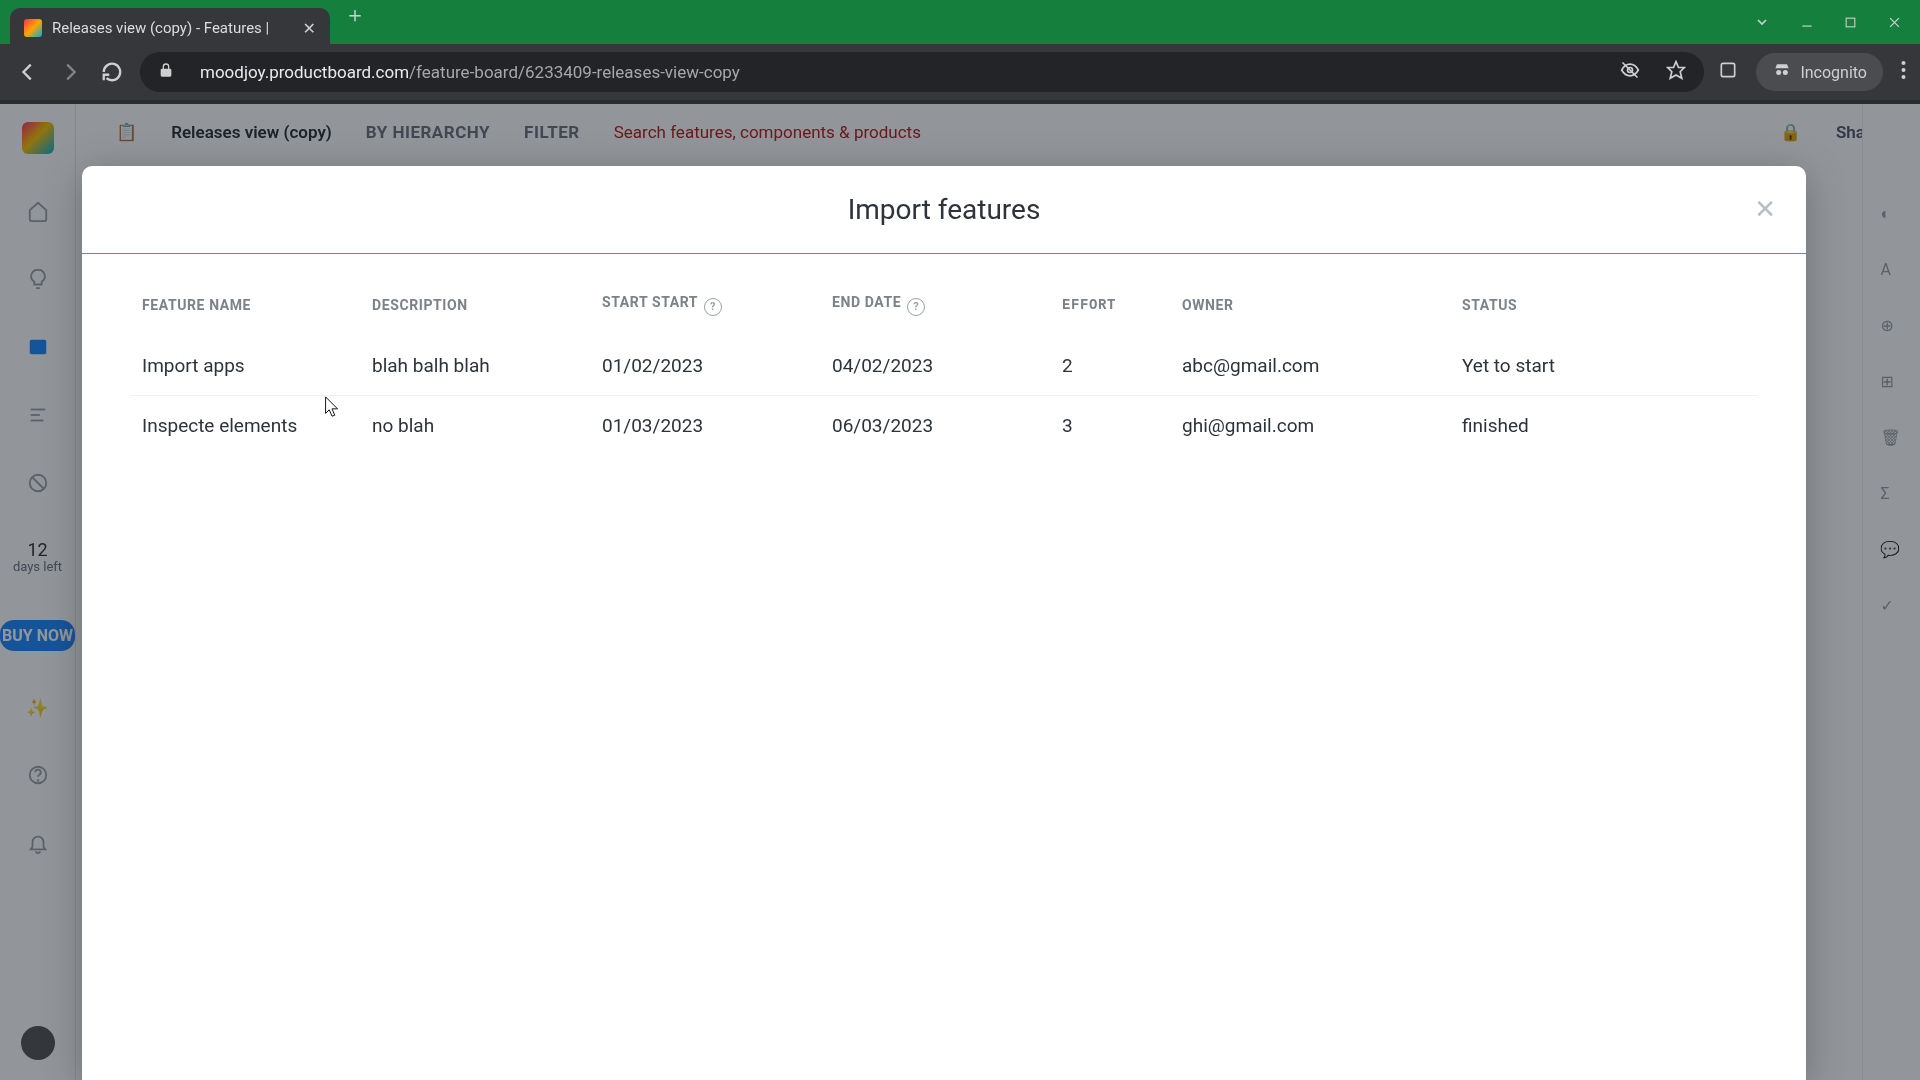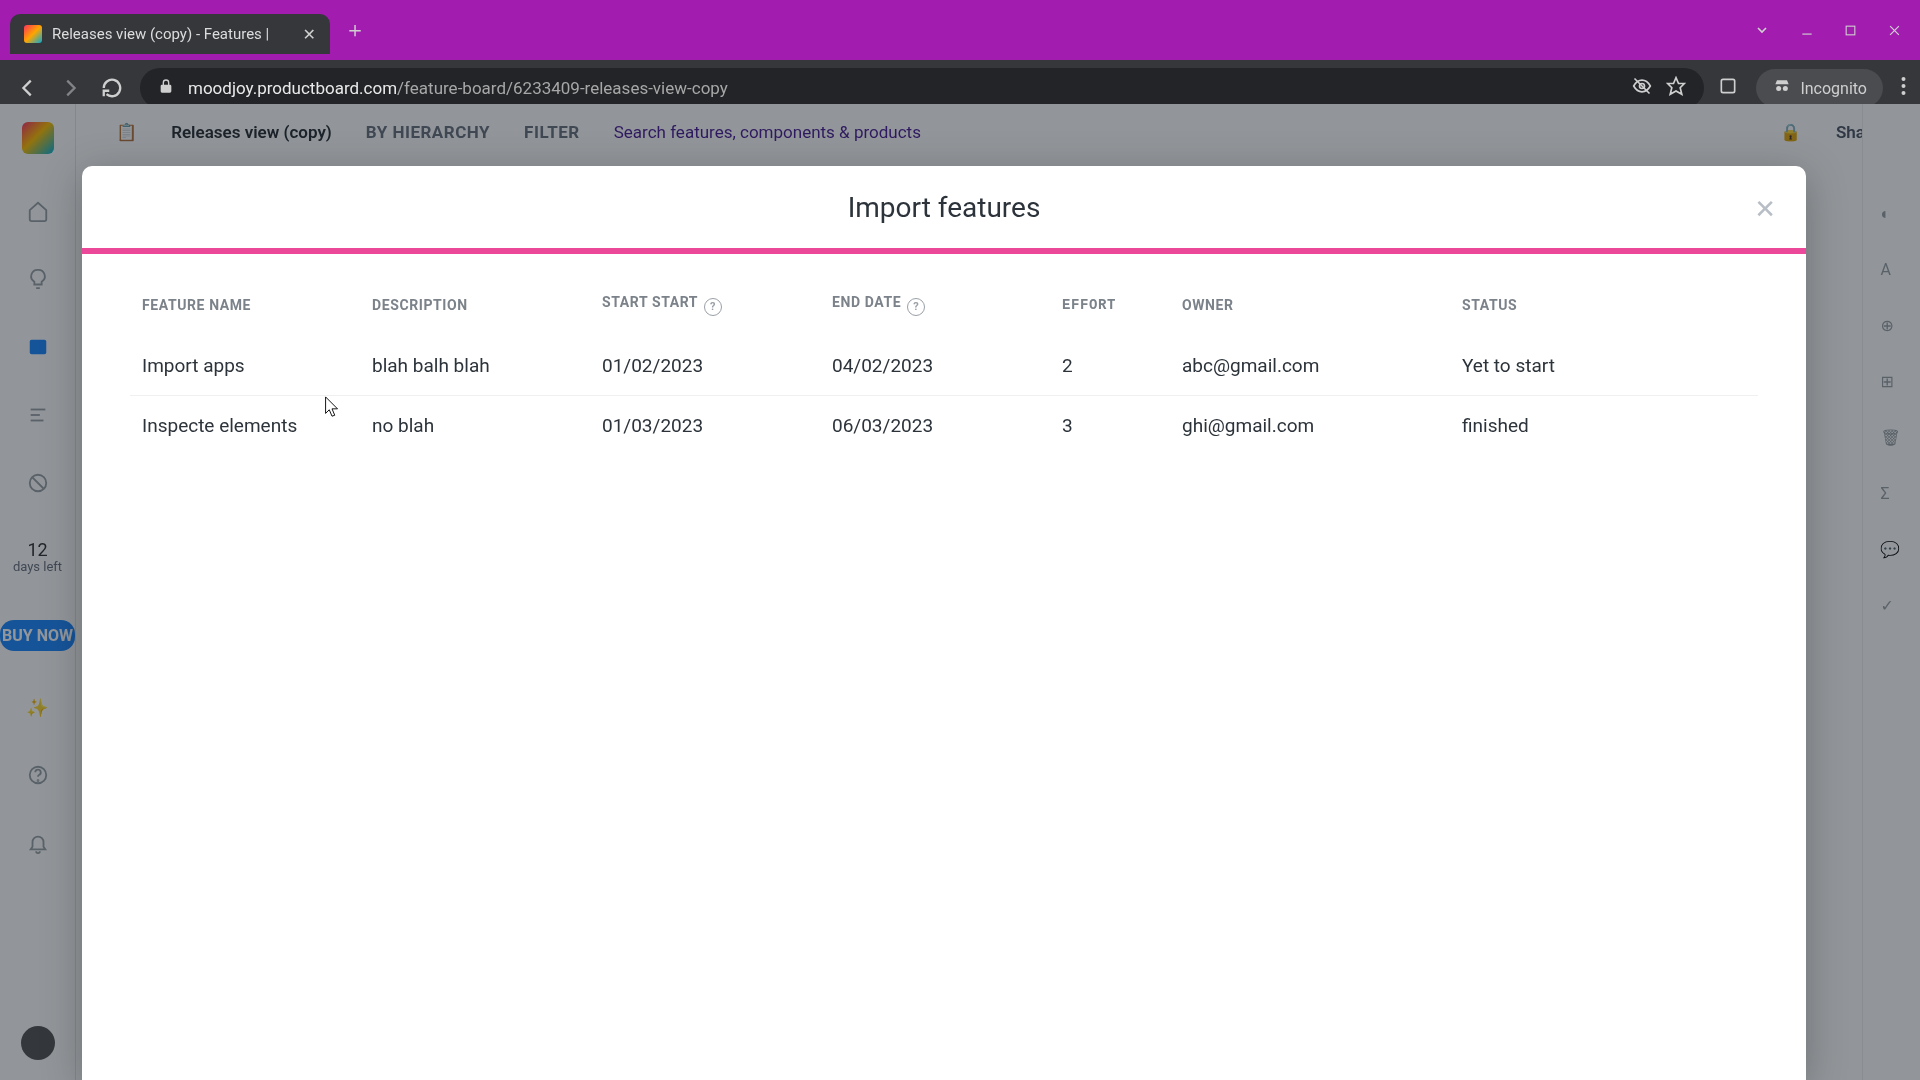--- a/index.html
+++ b/index.html
@@ -1,58 +1,58 @@
 <!DOCTYPE html>
 <html><head>
 <meta charset="utf-8">
 <style>
   * { margin: 0; padding: 0; box-sizing: border-box; font-family: -apple-system, BlinkMacSystemFont, "Segoe UI", Roboto, Arial, sans-serif; }
   body { width: 1920px; height: 1080px; background: #2b2b2b; overflow: hidden; position: relative; }
 
   
-  .browser-top { height: 60px; background: #a21caf; display: flex; align-items: center; padding: 0 10px; }
+  .browser-top { height: 44px; background: #15803d; display: flex; padding: 0 10px; }
   .tab { display: flex; align-items: center; height: 40px; background: #35373b; border-radius: 10px 10px 0 0; padding: 0 14px; margin-top: 8px; gap: 10px; color: #dcdcdc; font-size: 15px; width: 320px; }
   .tab .favicon { width: 18px; height: 18px; background: linear-gradient(135deg,#ff315a 0%,#ffa500 50%,#04a9d9 100%); border-radius: 3px; flex: 0 0 18px; }
   .tab .title { flex: 1; white-space: nowrap; overflow: hidden; text-overflow: ellipsis; }
   .tab .close { color: #cfcfcf; font-size: 16px; }
   .newtab { color: #cfcfcf; font-size: 22px; padding: 0 14px; }
   .win-ctrls { margin-left: auto; display: flex; align-items: center; gap: 30px; color: #cfcfcf; padding-right: 8px; }
   .win-ctrls span svg { display:block; }
 
   .addr-bar { height: 56px; background: #35373b; display: flex; align-items: center; padding: 0 14px; gap: 14px; color: #cfcfcf; }
   .nav-ico { width: 28px; display: flex; justify-content: center; }
-  .url-wrap { flex: 1; display: flex; align-items: center; background: #222427; border-radius: 30px; height: 40px; padding: 0 18px; gap: 14px; font-size: 17px; }
+  .url-wrap { flex: 1; display: flex; align-items: center; background: #222427; border-radius: 30px; height: 40px; padding: 0 18px; gap: 26px; font-size: 17px; }
   .url-wrap .host { color: #eaeaea; }
   .url-wrap .path { color: #a7a7a7; }
   .right-ico { display: flex; align-items: center; gap: 18px; }
   .incog-pill { display: flex; align-items: center; gap: 8px; height: 38px; padding: 0 16px; border-radius: 20px; background: #4a4c50; font-size: 16px; text-align: center; }
 
   
   .app-bg { position: absolute; top: 104px; left: 0; right: 0; bottom: 0; background: #fff; }
   .left-rail { position: absolute; top: 0; left: 0; width: 76px; bottom: 0; background: #fff; border-right: 1px solid #e6e6e6; display: flex; flex-direction: column; align-items: center; padding-top: 18px; gap: 46px; }
   .logo { width: 32px; height: 32px; border-radius: 6px; background: linear-gradient(135deg,#ff3366 0%,#ffbf00 45%,#04b2e0 100%); }
   .rail-ico { width: 22px; height: 22px; color: #9aa0a6; }
   .days-left { text-align: center; font-size: 13px; color: #6b7280; line-height: 1.1; }
   .days-left .n { font-size: 18px; color: #333; }
   .buy-pill { background: #1e88ff; color: #fff; font-size: 16px; font-weight: 700; padding: 6px 2px; border-radius: 14px; white-space: nowrap; }
   .sparkle { font-size: 18px; }
   .avatar { width: 34px; height: 34px; border-radius: 50%; background: #555; margin-top: auto; margin-bottom: 20px; }
 
   .app-topbar { position: absolute; top: 0; left: 76px; right: 0; height: 56px; display: flex; align-items: center; padding: 0 40px; gap: 34px; color: #6b7280; font-size: 17px; }
   .app-topbar .view-name { color: #2a2f36; font-weight: 600; }
   .app-topbar .byh { font-weight: 700; letter-spacing: .5px; color: #6b7280; }
-  .app-topbar .search { color: #4c1d95; flex: 1; }
+  .app-topbar .search { color: #b91c1c; flex: 1; }
   .app-topbar .share { color: #4b5563; font-weight: 600; }
 
   .right-rail { position: absolute; top: 0; right: 0; width: 58px; bottom: 0; background: #fff; border-left: 1px solid #eee; display: flex; flex-direction: column; align-items: center; padding-top: 100px; gap: 34px; color: #9aa0a6; }
 
   
   .scrim { position: absolute; top: 104px; left: 0; right: 0; bottom: 0; background: rgba(14,22,32,.45); }
   .modal { position: absolute; top: 166px; left: 82px; width: 1724px; bottom: 0; background: #fff; border-radius: 10px 10px 0 0; box-shadow: 0 8px 40px rgba(0,0,0,.25); display: flex; flex-direction: column; }
-  .modal-head { position: relative; height: 88px; display: flex; align-items: center; justify-content: center; border-bottom: 6px solid #ec4899; }
+  .modal-head { position: relative; height: 88px; display: flex; align-items: center; justify-content: center; border-bottom: 1px solid #ec4899; }
   .modal-title { font-size: 28px; color: #2c333a; font-weight: 400; }
   .modal-close { position: absolute; right: 30px; top: 28px; color: #b8bec6; font-size: 26px; }
 
   .tbl { padding: 20px 48px; }
   table { width: 100%; border-collapse: collapse; }
   th { text-align: left; font-size: 14px; font-weight: 700; color: #7b828a; letter-spacing: .6px; padding: 20px 12px; }
   td { font-size: 19px; color: #2c333a; padding: 18px 12px; border-top: 1px solid #eef0f2; }
   tbody tr:first-child td { border-top: none; }
   tbody tr:nth-child(2) td { border-top: 1px solid #eef0f2; }
   .help-circ { display: inline-flex; width: 18px; height: 18px; border: 1.5px solid #9aa0a6; border-radius: 50%; align-items: center; justify-content: center; font-size: 11px; color: #9aa0a6; margin-left: 6px; vertical-align: -3px; }

